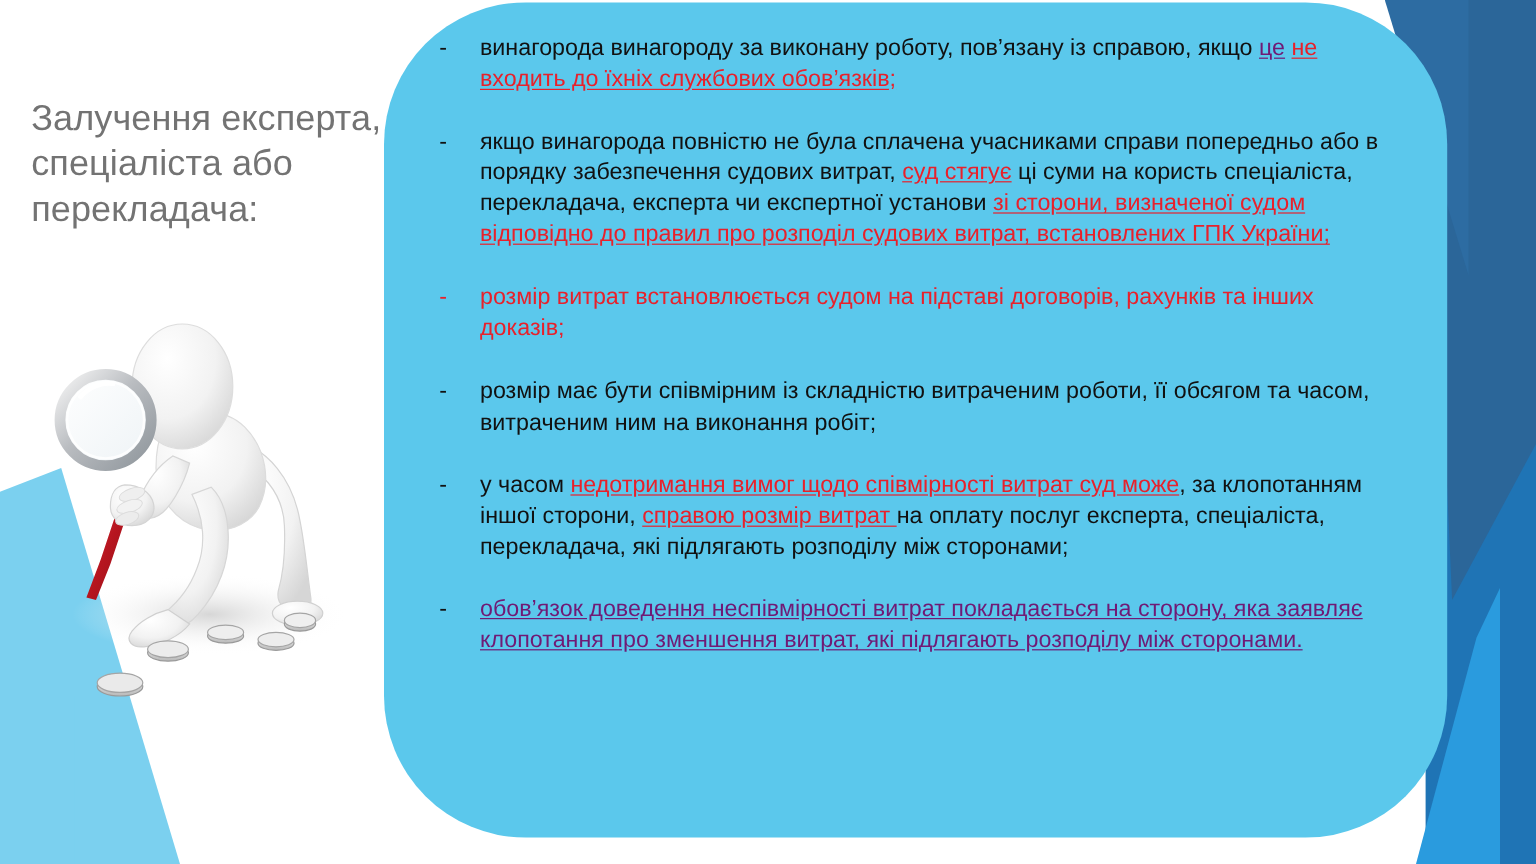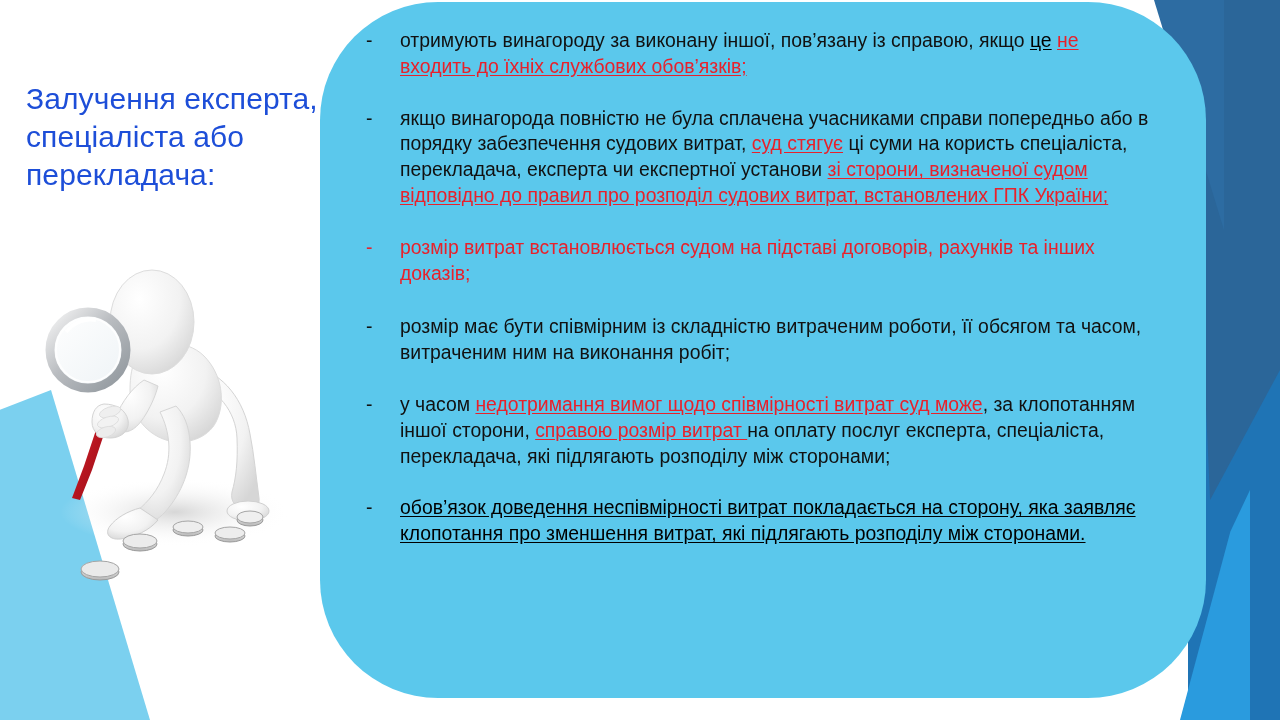--- a/index.html
+++ b/index.html
@@ -58,21 +58,21 @@
   }
 
   
   .title {
     position: absolute;
     left: 26px;
     top: 80px;
     width: 300px;
     font-size: 30px;
     line-height: 1.27;
-    color: #1d4ed8;
+    color: #737373;
     letter-spacing: 0.1px;
   }
 
   
   .illus {
     position: absolute;
     left: 40px;
     top: 262px;
     width: 250px;
     height: 345px;
@@ -120,21 +120,21 @@
   
   .b1 { margin-top: 6px; margin-bottom: 26px; }
   .b2 { margin-bottom: 26px; }
   .b3 { margin-bottom: 28px; }
   .b4 { margin-bottom: 26px; }
   .b5 { margin-bottom: 26px; }
 
   
   .red      { color: #E8212B; }
   .red-u    { color: #E8212B; text-decoration: underline; text-underline-offset: 2px; }
-  .blk-u    { color: #000000; text-decoration: underline; text-underline-offset: 2px; }
+  .blk-u    { color: #701a75; text-decoration: underline; text-underline-offset: 2px; }
   .allred   { color: #E8212B; }
   .allred .dash { color: #E8212B; }
 </style>
 </head>
 <body>
 
 <div id="slide">
 
   <div class="deco deco-right-dark"></div>
   <div class="deco deco-right-navy"></div>
@@ -224,21 +224,21 @@
         <ellipse cx="210" cy="258" rx="13" ry="6" fill="url(#gCoin)" stroke="#9a9a9a" stroke-width="1"></ellipse>
         <ellipse cx="210" cy="255" rx="13" ry="6" fill="#efefef" stroke="#a5a5a5" stroke-width="1"></ellipse>
       </g>
     </svg>
   </div>
 
   <div class="panel">
     <div class="bullets" id="bullet-list">
         <div class="bullet b1">
           <span class="dash">-</span>
-          <span class="btext"><span>отримують винагороду за виконану іншої, пов’язану із справою, якщо </span><span class="blk-u">це</span><span> </span><span class="red-u">не входить до їхніх службових обов’язків;</span></span>
+          <span class="btext"><span>винагорода винагороду за виконану роботу, пов’язану із справою, якщо </span><span class="blk-u">це</span><span> </span><span class="red-u">не входить до їхніх службових обов’язків;</span></span>
         </div>
         <div class="bullet b2">
           <span class="dash">-</span>
           <span class="btext"><span>якщо  винагорода повністю не була сплачена учасниками справи попередньо або в порядку забезпечення судових витрат, </span><span class="red-u">суд стягує</span><span> ці суми на користь спеціаліста, перекладача, експерта чи експертної установи </span><span class="red-u">зі сторони, визначеної судом відповідно до правил про розподіл судових витрат, встановлених ГПК України;</span></span>
         </div>
         <div class="bullet b3 allred">
           <span class="dash">-</span>
           <span class="btext"><span class="red">розмір витрат встановлюється судом на підставі договорів, рахунків та інших доказів;</span></span>
         </div>
         <div class="bullet b4">

